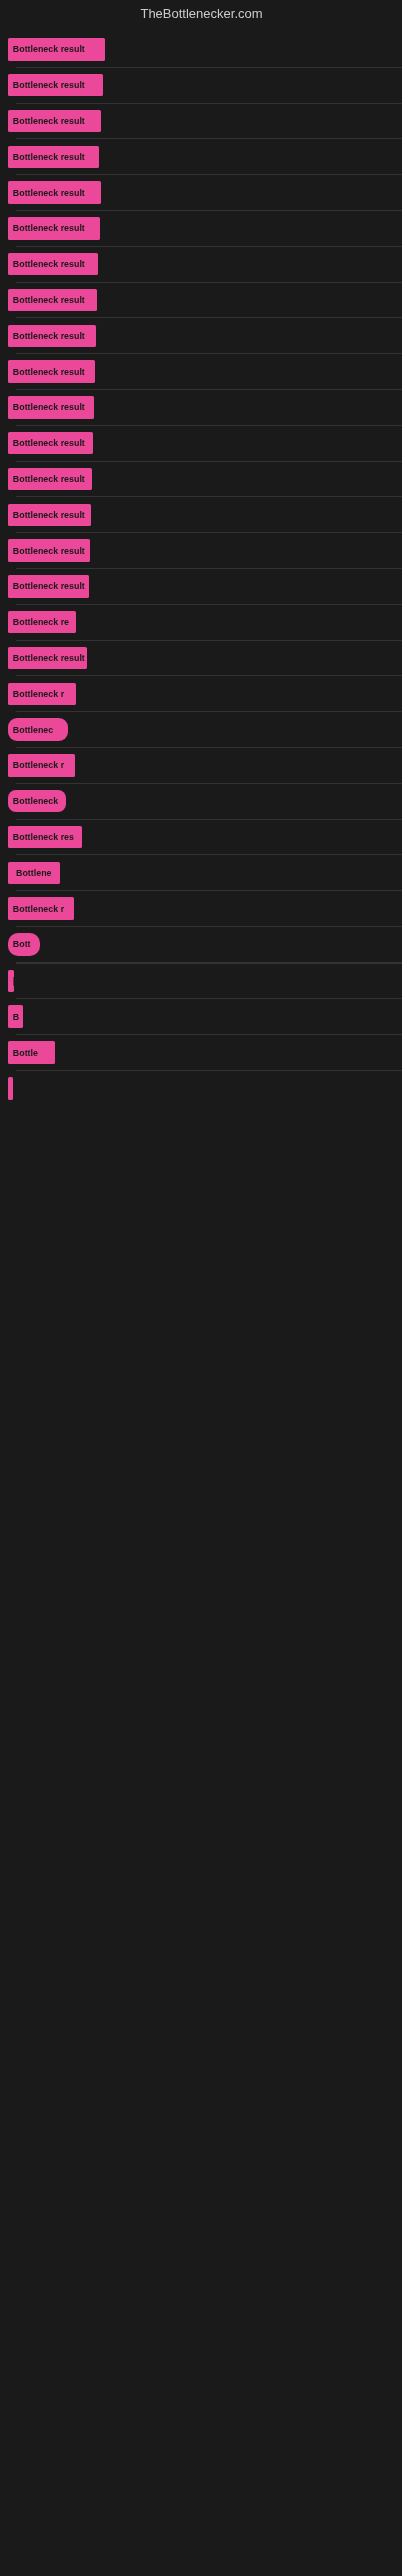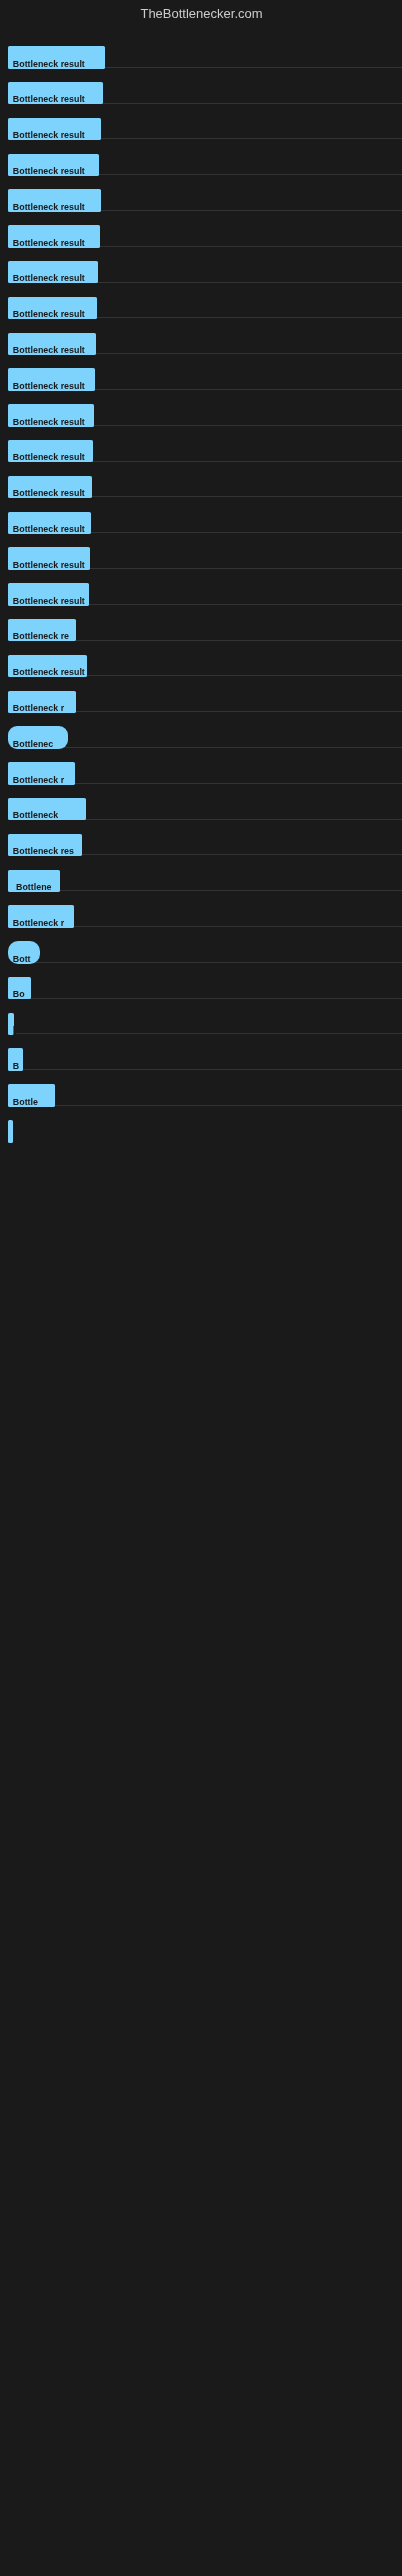--- a/index.html
+++ b/index.html
@@ -33,29 +33,28 @@
     .bar-row {
       display: flex;
       align-items: center;
       margin-bottom: 0px;
       height: 35px;
       position: relative;
     }
 
     .bar {
       height: 22.5px;
-      background-color: #7dd3fc;
+      background-color: #ec4899;
       display: flex;
-      align-items: flex-end;
+      align-items: center;
       padding-left: 4.8px;
       border-radius: 1.6px;
       position: absolute;
       left: 0;
       top: 6.4px;
-      margin-top: 8px;
     }
 
     .bar-label {
       color: #1a1a1a;
       font-size: 8.9px;
       font-weight: bold;
       white-space: nowrap;
       overflow: hidden;
     }
 
@@ -192,21 +191,21 @@
       </div>
     </div>
     <div class="row-separator"></div>
     <div class="bar-row">
       <div class="bar" style="width: 67px;">
         <span class="bar-label">Bottleneck r</span>
       </div>
     </div>
     <div class="row-separator"></div>
     <div class="bar-row">
-      <div class="bar" style="width: 78px;">
+      <div class="bar" style="width: 58px; border-radius: 8px;">
         <span class="bar-label">Bottleneck</span>
       </div>
     </div>
     <div class="row-separator"></div>
     <div class="bar-row">
       <div class="bar" style="width: 74px;">
         <span class="bar-label">Bottleneck res</span>
       </div>
     </div>
     <div class="row-separator"></div>
@@ -221,25 +220,20 @@
         <span class="bar-label">Bottleneck r</span>
       </div>
     </div>
     <div class="row-separator"></div>
     <div class="bar-row">
       <div class="bar" style="width: 32px; border-radius: 10px;">
         <span class="bar-label">Bott</span>
       </div>
     </div>
     <div class="row-separator"></div>
-    <div class="bar-row">
-      <div class="bar" style="width: 22.5px;">
-        <span class="bar-label">Bo</span>
-      </div>
-    </div>
     <div class="row-separator"></div>
     <div class="bar-row">
       <div class="bar" style="width: 6.4px;">
         <span class="bar-label">|</span>
       </div>
     </div>
     <div class="row-separator"></div>
     <div class="bar-row">
       <div class="bar" style="width: 14.5px;">
         <span class="bar-label">B</span>

